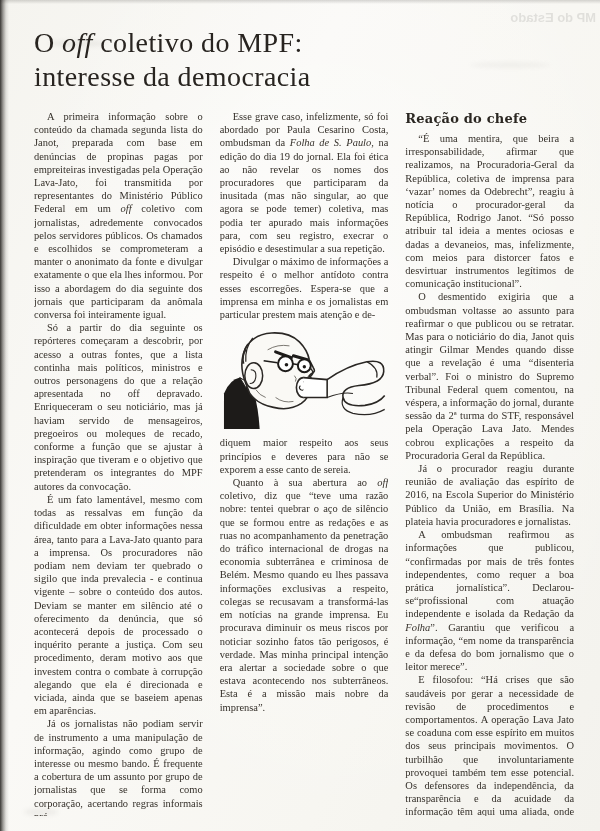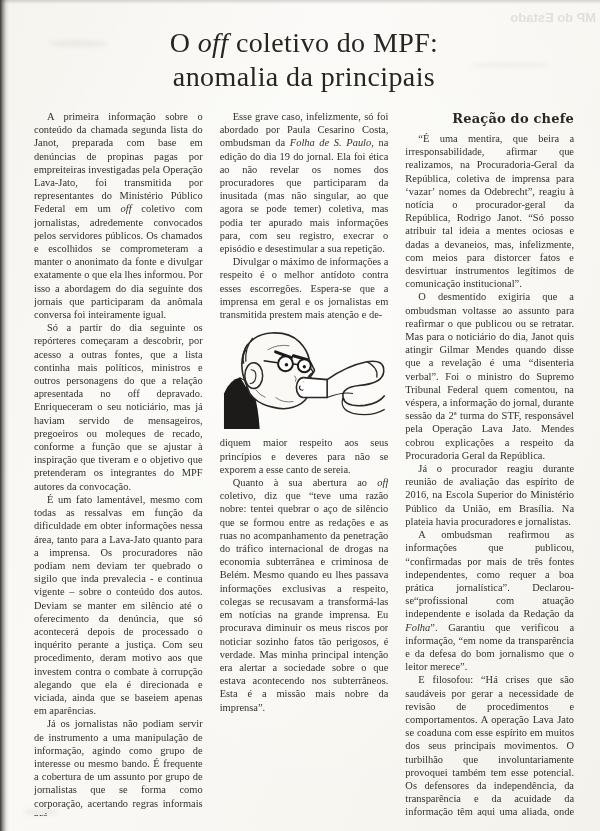--- a/index.html
+++ b/index.html
@@ -37,21 +37,21 @@
     position: absolute; right: 4px; top: 10px; width: 190px;
     transform: scaleX(-1);
     filter: blur(0.7px);
     opacity: 0.16;
     color: #6b6a66;
     font-family: "Liberation Sans", sans-serif;
     font-weight: bold; font-size: 13px; text-align: left;
     pointer-events: none;
   }
 
-  .title-block { text-align: center; margin: 4px 0 16px 0; }
+  .title-block { margin: 4px 0 16px 0; }
   .title-line {
     font-size: 28px; line-height: 34px; font-weight: 400;
     letter-spacing: 0.4px; color: #282420;
   }
   .it { font-style: italic; }
 
   .columns { display: flex; gap: 17px; height: 706px; overflow: hidden; }
   .col { flex: 1 1 0; overflow: hidden; }
 
   .col p {
@@ -59,21 +59,21 @@
     font-size: 10.45px; line-height: 13.2px;
     text-align: justify;
     text-indent: 13px;
     color: #35302a;
   }
   .col p.noindent { text-indent: 0; }
 
   .section-heading {
     font-family: "DejaVu Serif", serif;
     font-weight: bold; font-size: 13px; line-height: 17px;
-    text-align: right; margin: 0 0 5px 0; color: #2b2722;
+    text-align: left; margin: 0 0 5px 0; color: #2b2722;
     letter-spacing: 0.2px;
   }
 
   figure.cartoon { margin: 7px 0 7px 0; padding: 0; }
   figure.cartoon svg { display: block; width: 100%; height: auto; }
 </style>
 </head>
 <body>
 
 <div class="paper"></div>
@@ -82,38 +82,38 @@
 <div class="smudge s1"></div>
 <div class="smudge s2"></div>
 <div class="smudge s3"></div>
 
 <div class="ghost-header">MP do Estado</div>
 
 <div class="content">
 
   <div class="title-block">
     <div class="title-line"><span>O </span><span class="it">off</span><span> coletivo do MPF:</span></div>
-    <div class="title-line">anomalia da principais</div>
+    <div class="title-line">interesse da democracia</div>
   </div>
 
   <div class="columns">
 
     <div class="col">
       <div>
           <p><span>A primeira informação sobre o conteúdo da chamada segunda lista do Janot, preparada com base em denúncias de propinas pagas por empreiteiras investigadas pela Operação Lava-Jato, foi transmitida por representantes do Ministério Público Federal em um </span><span class="it">off</span><span> coletivo com jornalistas, adredemente convocados pelos servidores públicos. Os chamados e escolhidos se comprometeram a manter o anonimato da fonte e divulgar exatamente o que ela lhes informou. Por isso a abordagem do dia seguinte dos jornais que participaram da anômala conversa foi inteiramente igual.</span></p>
           <p><span>Só a partir do dia seguinte os repórteres começaram a descobrir, por acesso a outras fontes, que a lista continha mais políticos, ministros e outros personagens do que a relação apresentada no off depravado. Enriqueceram o seu noticiário, mas já haviam servido de mensageiros, pregoeiros ou moleques de recado, conforme a função que se ajustar à inspiração que tiveram e o objetivo que pretenderam os integrantes do MPF autores da convocação.</span></p>
           <p><span>É um fato lamentável, mesmo com todas as ressalvas em função da dificuldade em obter informações nessa área, tanto para a Lava-Jato quanto para a imprensa. Os procuradores não podiam nem deviam ter quebrado o sigilo que inda prevalecia - e continua vigente – sobre o conteúdo dos autos. Deviam se manter em silêncio até o oferecimento da denúncia, que só acontecerá depois de processado o inquérito perante a justiça. Com seu procedimento, deram motivo aos que investem contra o combate à corrupção alegando que ela é direcionada e viciada, ainda que se baseiem apenas em aparências.</span></p>
           <p><span>Já os jornalistas não podiam servir de instrumento a uma manipulação de informação, agindo como grupo de interesse ou mesmo bando. É frequente a cobertura de um assunto por grupo de jornalistas que se forma como corporação, acertando regras informais pró-</span></p>
         </div>
     </div>
 
     <div class="col">
       <div>
           <p><span>Esse grave caso, infelizmente, só foi abordado por Paula Cesarino Costa, ombudsman da </span><span class="it">Folha de S. Paulo</span><span>, na edição do dia 19 do jornal. Ela foi ética ao não revelar os nomes dos procuradores que participaram da inusitada (mas não singular, ao que agora se pode temer) coletiva, mas podia ter apurado mais informações para, com seu registro, execrar o episódio e desestimular a sua repetição.</span></p>
-          <p><span>Divulgar o máximo de informações a respeito é o melhor antídoto contra esses escorregões. Espera-se que a imprensa em geral e os jornalistas em transmitida prestem mais atenção e de-</span></p>
+          <p><span>Divulgar o máximo de informações a respeito é o melhor antídoto contra esses escorregões. Espera-se que a imprensa em minha e os jornalistas em particular prestem mais atenção e de-</span></p>
         </div>
       <figure class="cartoon">
         <svg viewBox="0 0 170 102" xmlns="http://www.w3.org/2000/svg">
 
           <path d="M4,102 L4,66 Q10,52 20,50 L30,56 Q38,70 40,102 Z" fill="#1d1b19"></path>
           <path d="M20,50 L26,60 L30,56 Z" fill="#f5f4ef" stroke="#1d1b19" stroke-width="1"></path>
 
           <path d="M26,56 Q18,36 26,20 Q34,6 52,5 Q70,4 80,14 Q88,22 90,32 L94,40 Q97,44 92,46 L90,48 Q94,52 92,60 Q90,70 82,76 Q70,84 54,80 Q38,77 30,66 Z" fill="#faf9f5" stroke="#2a2724" stroke-width="1.6"></path>
 
           <path d="M26,22 q-4,6 -2,14 M28,16 q-6,8 -5,20 M33,10 q-8,10 -7,24" fill="none" stroke="#2a2724" stroke-width="1.2"></path>

